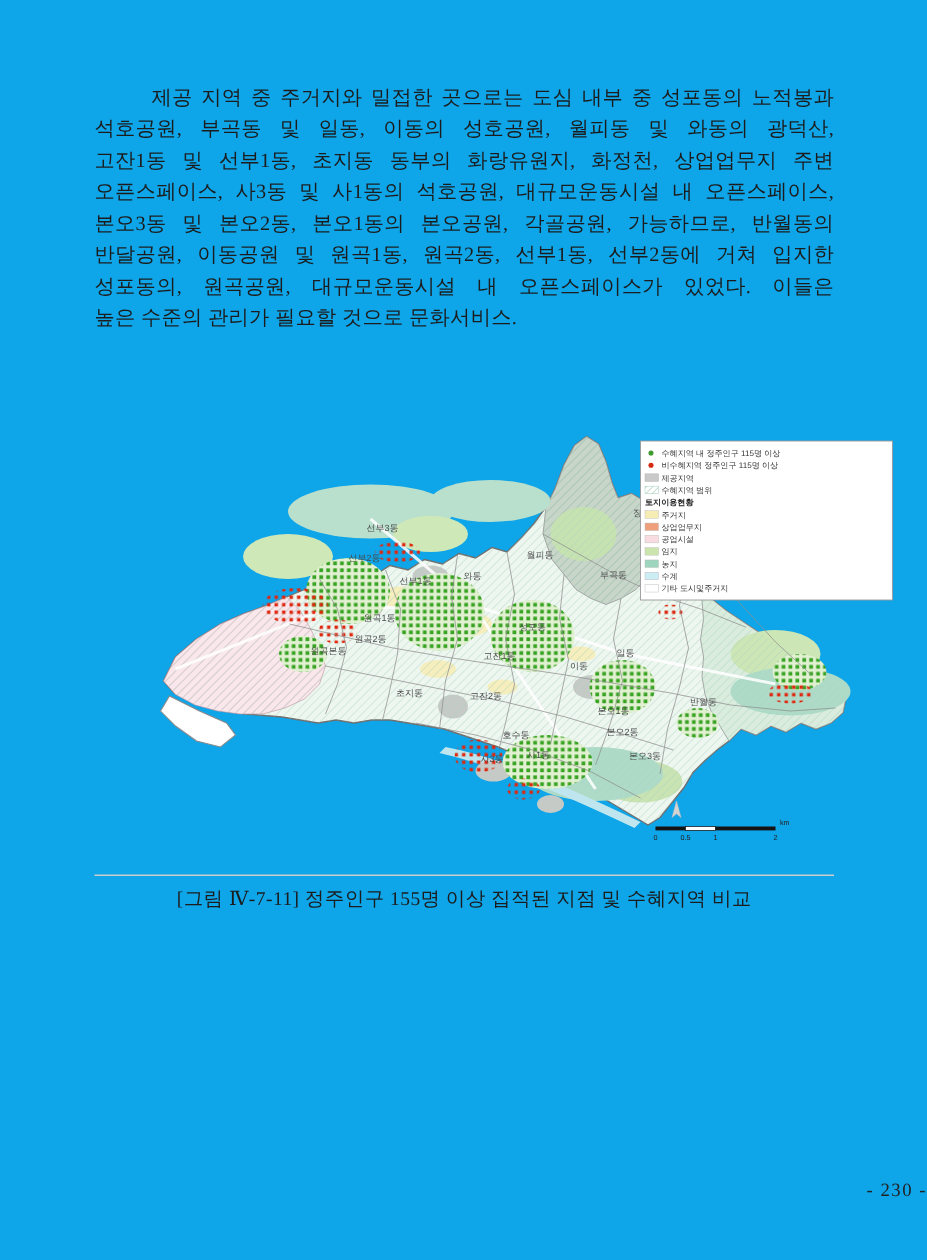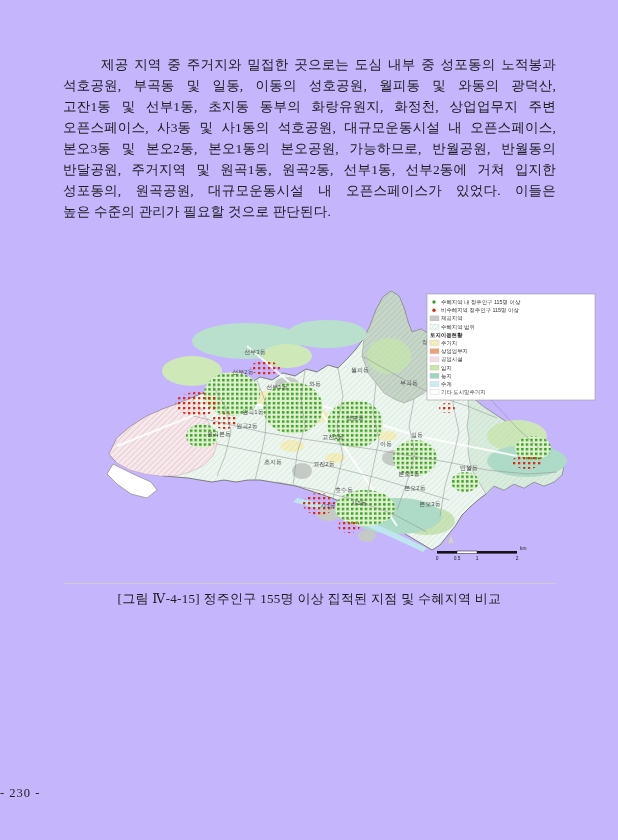--- a/index.html
+++ b/index.html
@@ -1,52 +1,52 @@
 <!DOCTYPE html>
 <html><head>
 <meta charset="utf-8">
 <style>
   html,body{margin:0;padding:0;background:#ffffff;}
   .page{
-    position:relative;width:618px;height:840px;background:#c4b5fd;overflow:hidden;
+    position:relative;width:618px;height:840px;background:#0ea5e9;overflow:hidden;
     font-family:"Liberation Serif","DejaVu Serif",serif;color:#1c1c1c;
   }
   .body-text{
     position:absolute;left:63px;right:62px;top:54px;
     font-size:13.5px;line-height:21px;letter-spacing:.2px;
   }
   .body-text .line{text-align:justify;text-align-last:justify;white-space:normal;}
   .body-text .line.first{text-indent:38px;}
   .body-text .line.last{text-align-last:left;}
   .figure{position:absolute;left:97px;top:286px;width:505px;height:287px;}
   .divider{position:absolute;left:63px;right:62px;top:583px;border-top:1px solid #cdcdcd;height:0;}
   .caption{
     position:absolute;left:63px;right:62px;top:590px;text-align:center;
     font-size:13px;letter-spacing:.3px;
   }
   .page-number{
-    position:absolute;left:0;right:0;top:786px;text-align:left;
+    position:absolute;left:0;right:0;top:786px;text-align:right;
     font-size:12.5px;letter-spacing:1px;color:#222;
   }
   svg text{font-family:"Liberation Sans","DejaVu Sans",sans-serif;}
 </style>
 </head>
 <body>
 
 <div class="page">
 
   <div class="body-text">
     <div class="line first">제공 지역 중 주거지와 밀접한 곳으로는 도심 내부 중 성포동의 노적봉과</div>
     <div class="line">석호공원, 부곡동 및 일동, 이동의 성호공원, 월피동 및 와동의 광덕산,</div>
     <div class="line">고잔1동 및 선부1동, 초지동 동부의 화랑유원지, 화정천, 상업업무지 주변</div>
     <div class="line">오픈스페이스, 사3동 및 사1동의 석호공원, 대규모운동시설 내 오픈스페이스,</div>
-    <div class="line">본오3동 및 본오2동, 본오1동의 본오공원, 가능하므로, 반월공원, 반월동의</div>
-    <div class="line">반달공원, 주거지역 및 원곡1동, 원곡2동, 선부1동, 선부2동에 거쳐 입지한</div>
+    <div class="line">본오3동 및 본오2동, 본오1동의 본오공원, 각골공원, 가능하므로, 반월동의</div>
+    <div class="line">반달공원, 이동공원 및 원곡1동, 원곡2동, 선부1동, 선부2동에 거쳐 입지한</div>
     <div class="line">성포동의, 원곡공원, 대규모운동시설 내 오픈스페이스가 있었다. 이들은</div>
-    <div class="line last">높은 수준의 관리가 필요할 것으로 판단된다.</div>
+    <div class="line last">높은 수준의 관리가 필요할 것으로 문화서비스.</div>
   </div>
 
   <div class="figure">
     <svg width="505" height="287" viewBox="0 0 505 287">
       <defs>
         <pattern id="ph" width="4" height="4" patternUnits="userSpaceOnUse" patternTransform="rotate(45)">
           <line x1="0" y1="0" x2="0" y2="4" stroke="#a9d2c1" stroke-width="1"></line>
         </pattern>
         <pattern id="phg" width="4" height="4" patternUnits="userSpaceOnUse" patternTransform="rotate(45)">
           <rect width="4" height="4" fill="#c8d6ca"></rect>
@@ -207,17 +207,17 @@
         <text x="20" y="24" font-size="4.8" fill="#222" text-anchor="middle">0.5</text>
         <text x="40" y="24" font-size="4.8" fill="#222" text-anchor="middle">1</text>
         <text x="80" y="24" font-size="4.8" fill="#222" text-anchor="middle">2</text>
         <text x="83" y="14" font-size="4.8" fill="#222" text-anchor="start">km</text>
       </g>
     </svg>
   </div>
 
   <div class="divider"></div>
 
-  <div class="caption">[그림 Ⅳ-4-15] 정주인구 155명 이상 집적된 지점 및 수혜지역 비교</div>
+  <div class="caption">[그림 Ⅳ-7-11] 정주인구 155명 이상 집적된 지점 및 수혜지역 비교</div>
 
   <div class="page-number">- 230 -</div>
 
 </div>
 
 </body></html>

